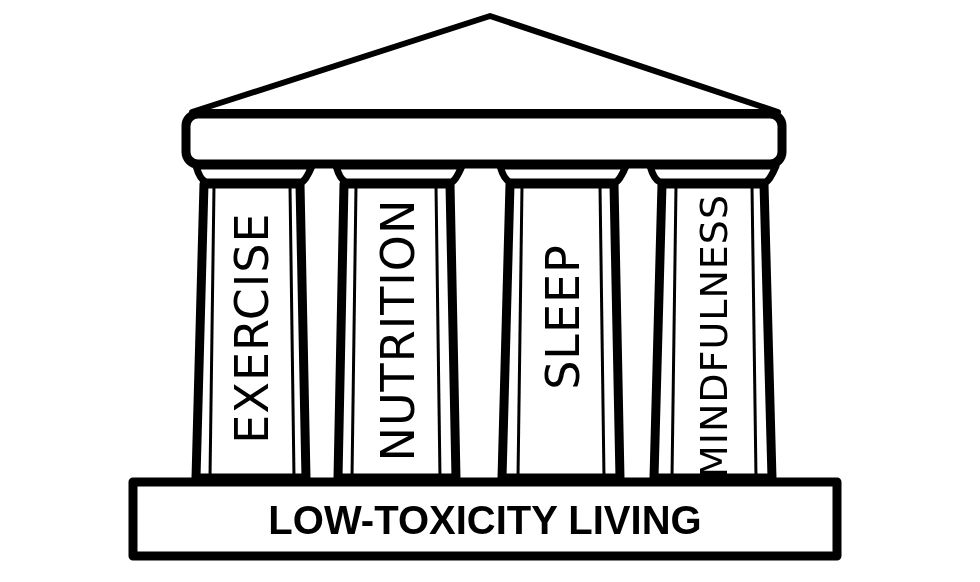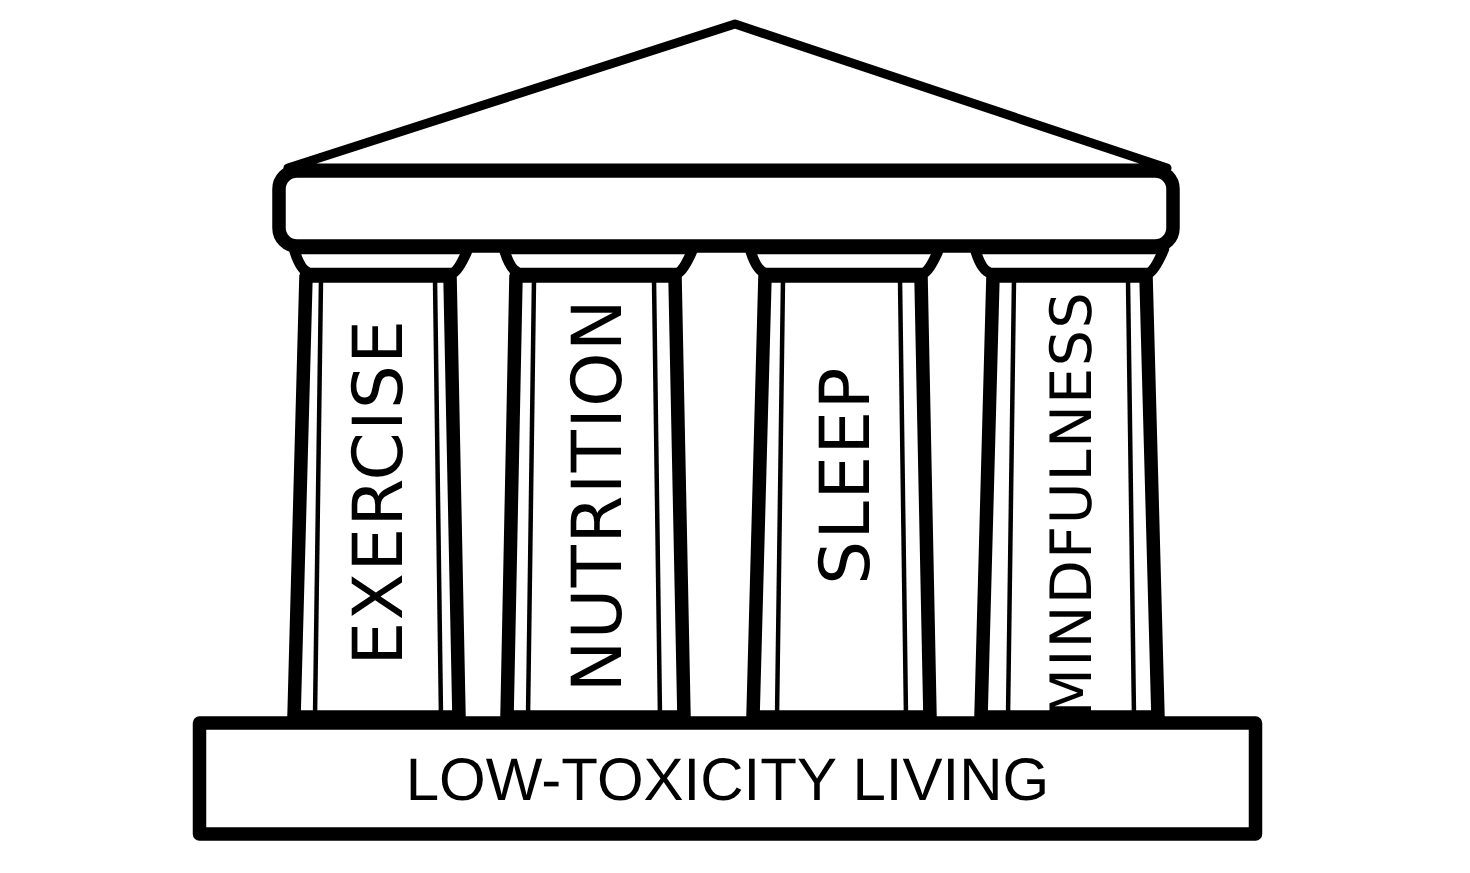--- a/index.html
+++ b/index.html
@@ -12,21 +12,21 @@
     white-space:nowrap;
     transform-origin:center center;
     transform:translate(-50%,-50%) rotate(-90deg);
     letter-spacing:1px;
   }
   .foundation-label {
     position:absolute;
     left:130px; top:482px; width:710px; height:76px;
     display:flex; align-items:center; justify-content:center;
     font-family:"Liberation Sans", sans-serif;
-    font-weight:normal;
+    font-weight:bold;
     font-size:40px;
     color:#000;
     letter-spacing:0px;
   }
 </style>
 </head>
 <body>
 
 <svg id="temple" width="980" height="582" viewBox="0 0 980 582">
   <g fill="#fff" stroke="#000" stroke-linejoin="round">

